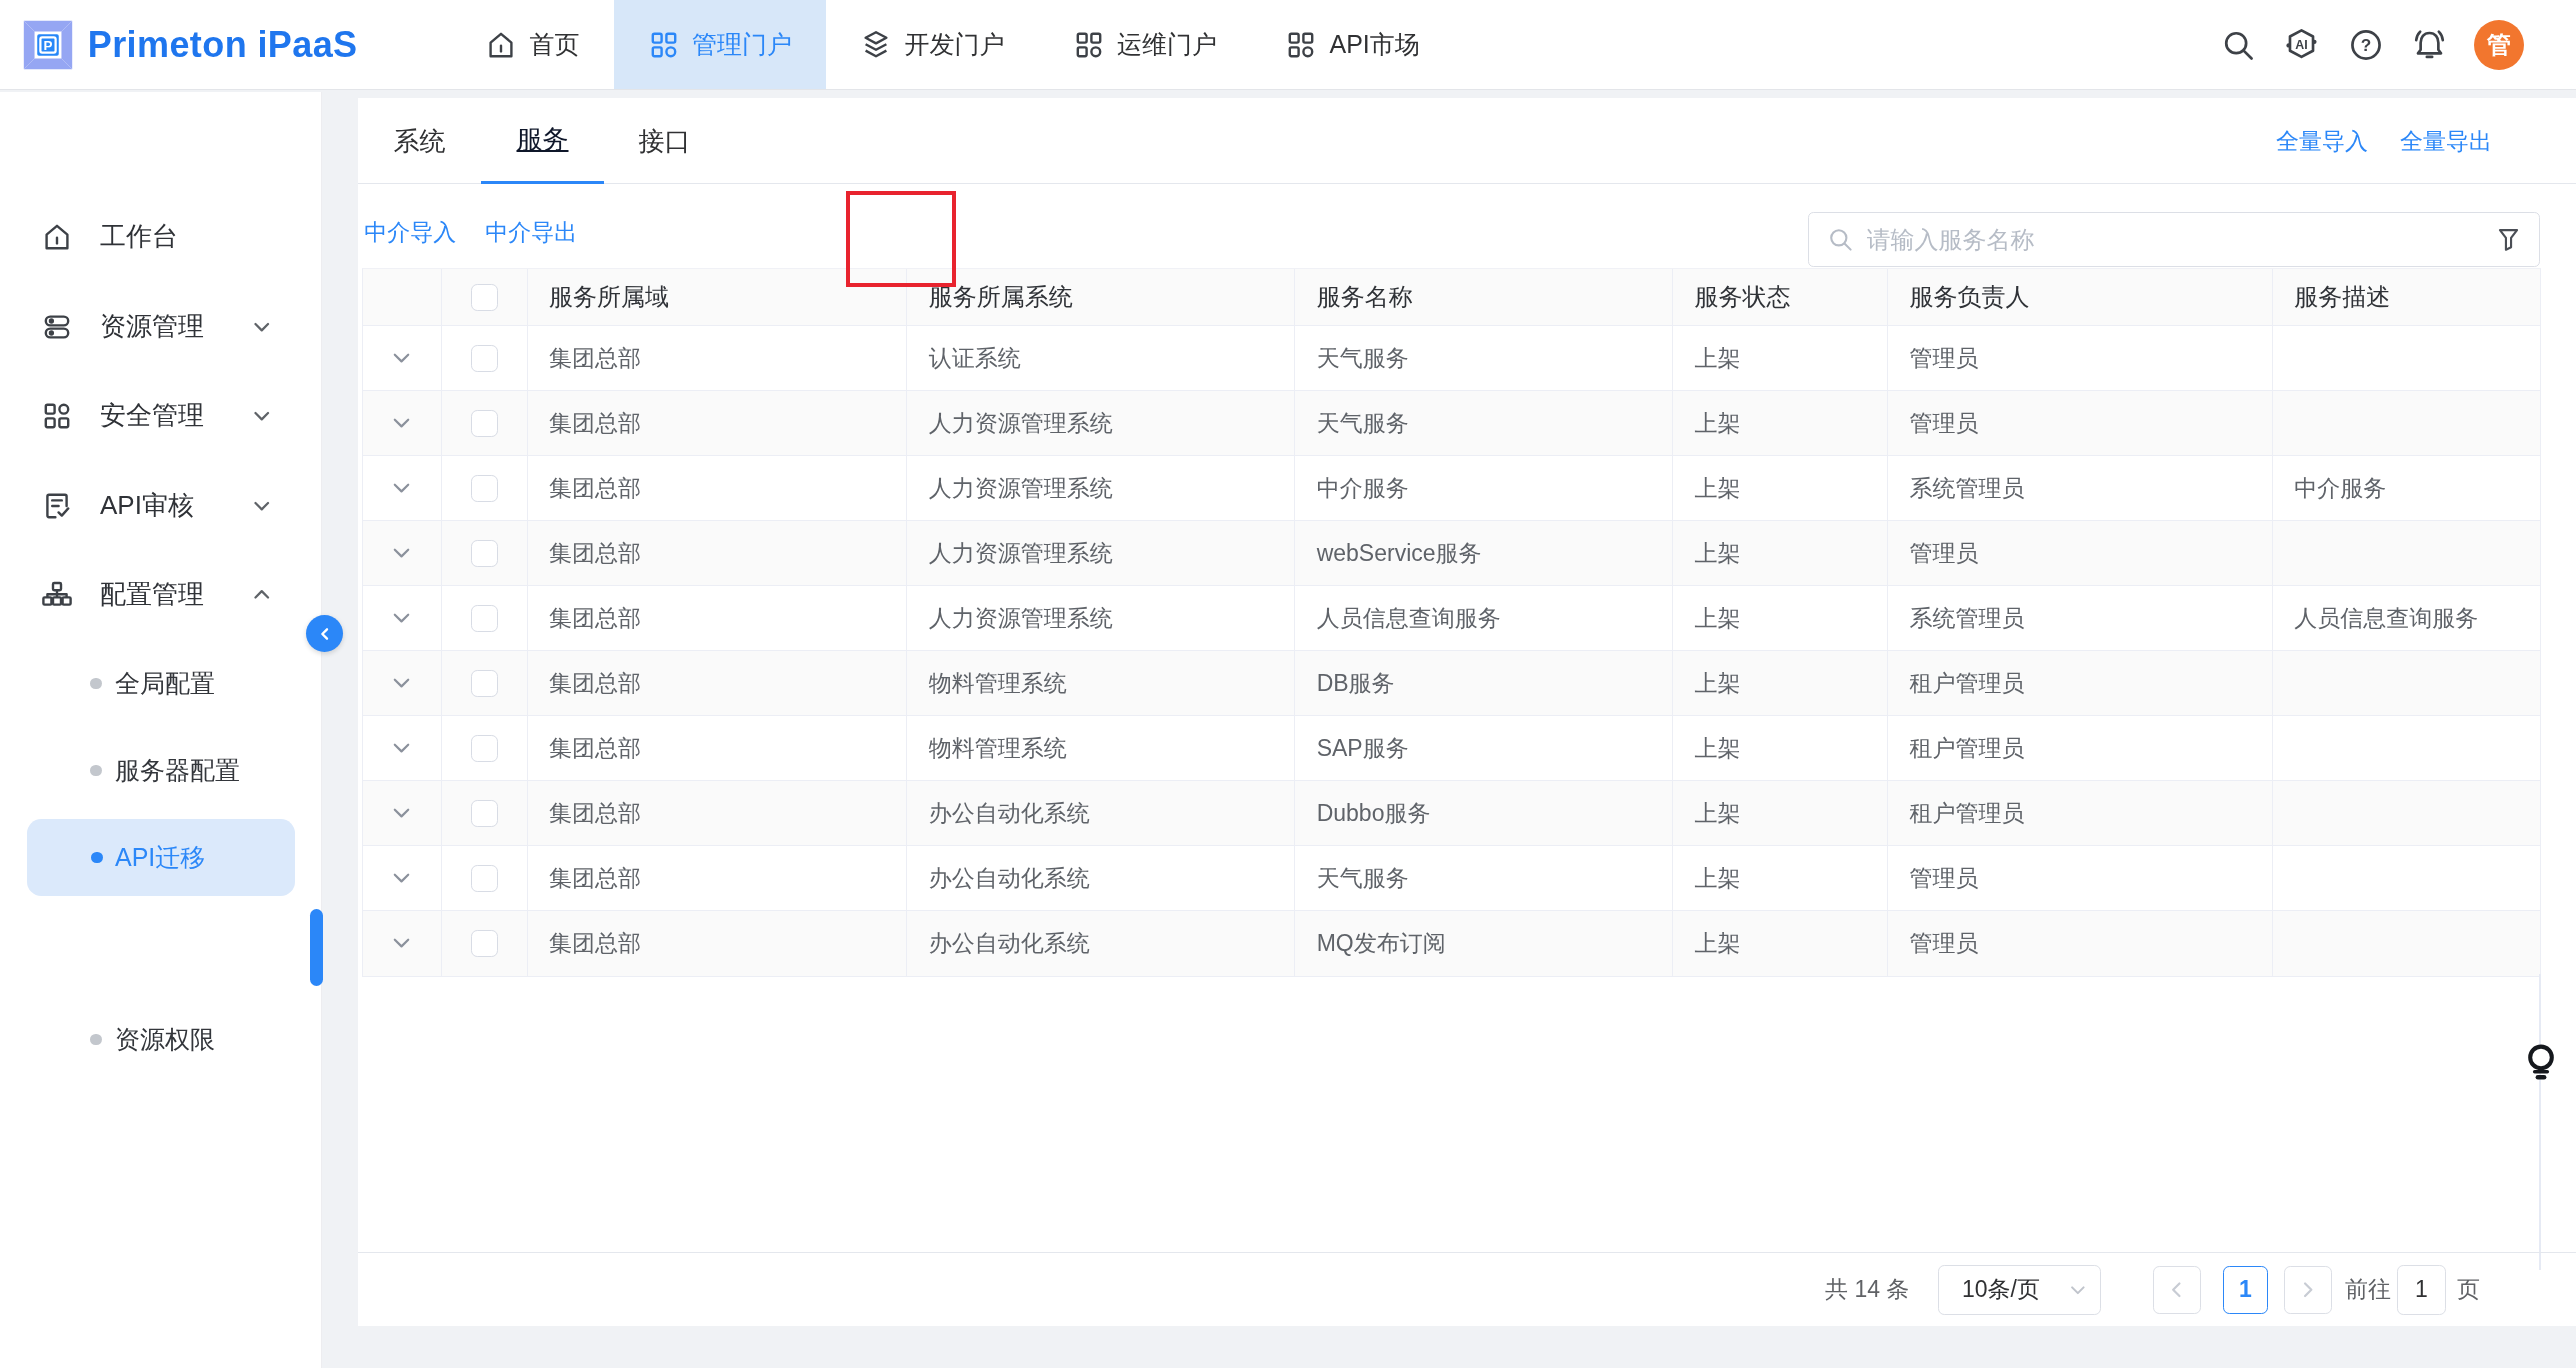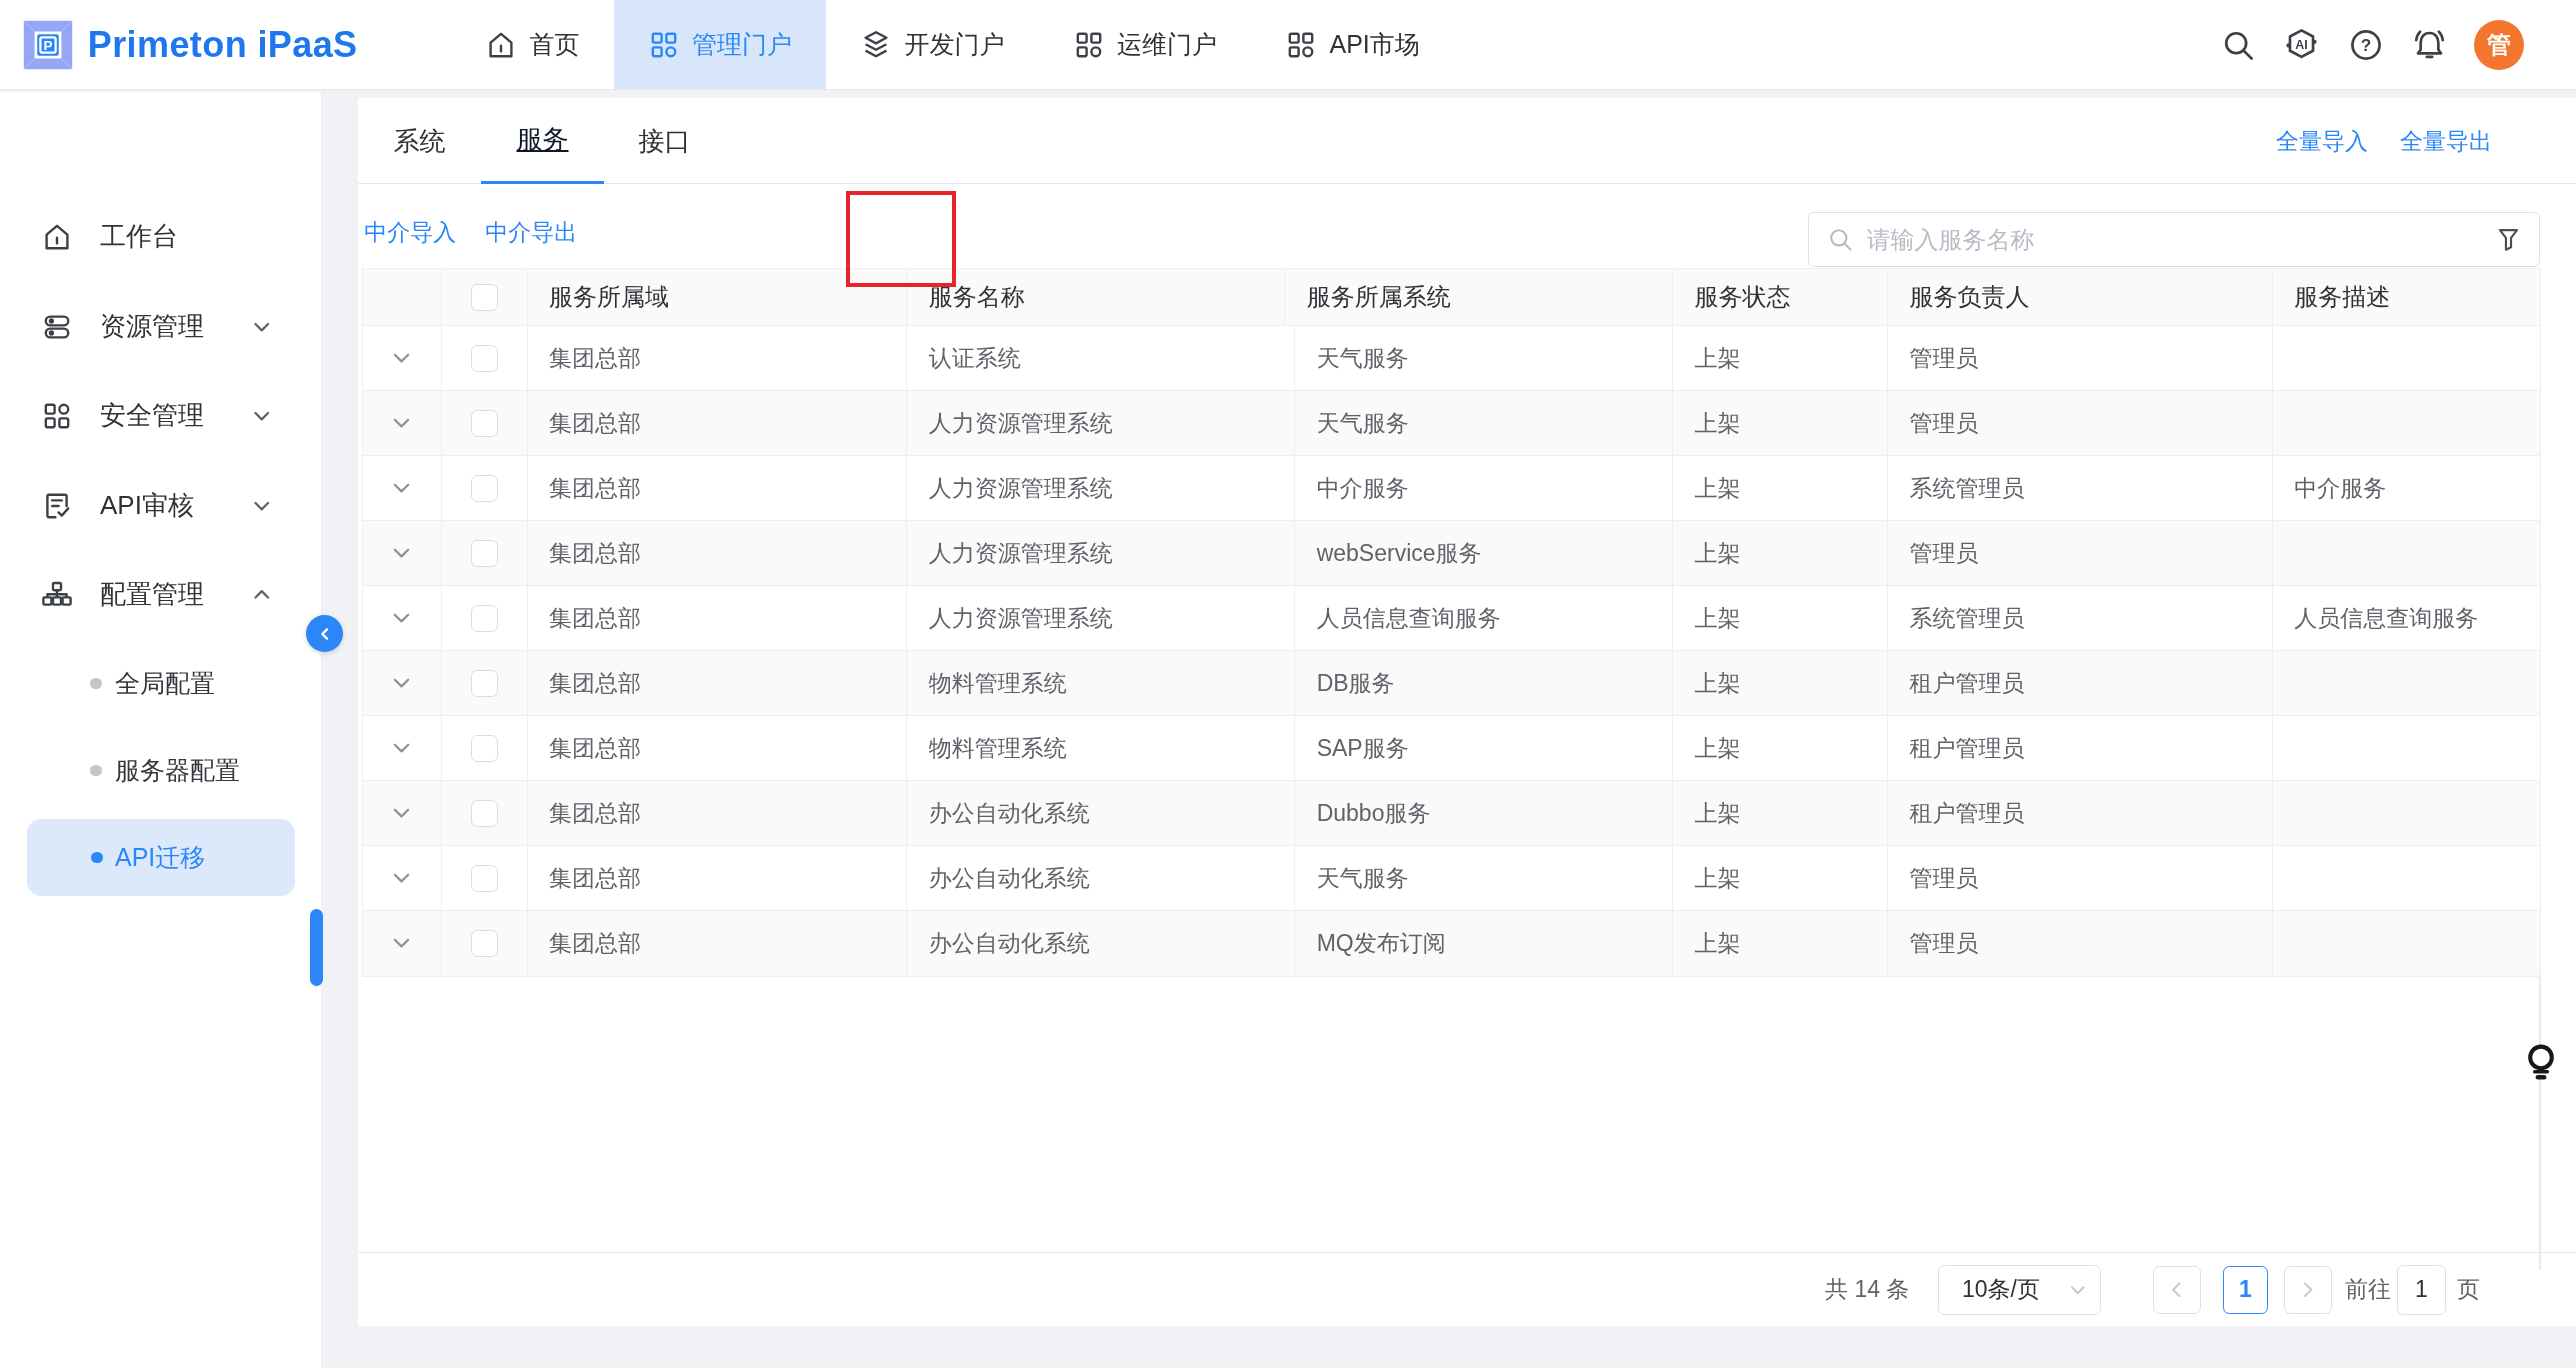--- a/index.html
+++ b/index.html
@@ -264,20 +264,24 @@
       <span class="s-label">服务器配置</span>
     </div>
     <div class="sub-item" style="top:740px;">
       <span class="dot"></span>
       <span class="s-label">日志索引管理</span>
     </div>
     <div class="sub-item active-bg" style="top:727px; height:77px;">
       <span class="dot"></span>
       <span class="s-label">API迁移</span>
     </div>
+    <div class="sub-item" style="top:919px;">
+      <span class="dot"></span>
+      <span class="s-label">资源权限</span>
+    </div>
 
     <div class="active-indicator"></div>
   </aside>
 
   <div class="collapse-btn">
     <svg width="16" height="16" viewBox="0 0 24 24" fill="none" stroke="#fff" stroke-width="3.5" stroke-linecap="round" stroke-linejoin="round">
         <polyline points="15,5 8,12 15,19"></polyline>
       </svg>
   </div>
 
@@ -310,22 +314,22 @@
       </div>
     </div>
 
     <div class="table">
       <div class="thead">
         <div class="th c0"></div>
         <div class="th c1">
             <span class="cb"></span>
           </div>
         <div class="th c2">服务所属域</div>
+        <div class="th c3">服务所属系统</div>
         <div class="th c4">服务名称</div>
-        <div class="th c3">服务所属系统</div>
         <div class="th c5">服务状态</div>
         <div class="th c6">服务负责人</div>
         <div class="th c7">服务描述</div>
       </div>
       <div>
           <div class="tr">
             <div class="td c0">
               <svg class="chev" viewBox="0 0 24 24" fill="none" stroke="#8b919c" stroke-width="2.3" stroke-linecap="round" stroke-linejoin="round">
                 <polyline points="5,8 12,15 19,8"></polyline>
               </svg>

